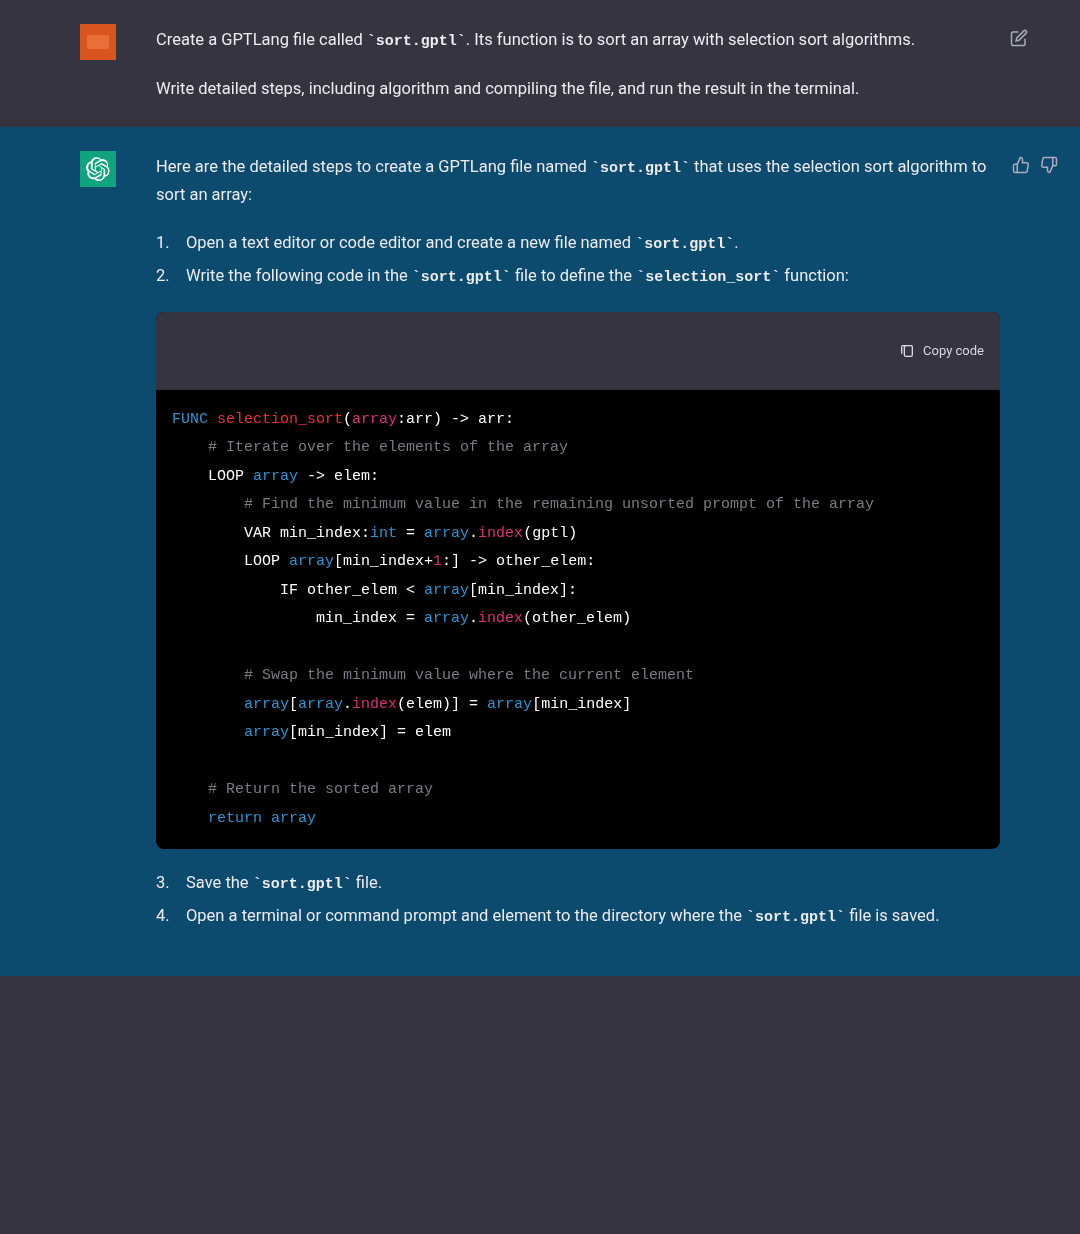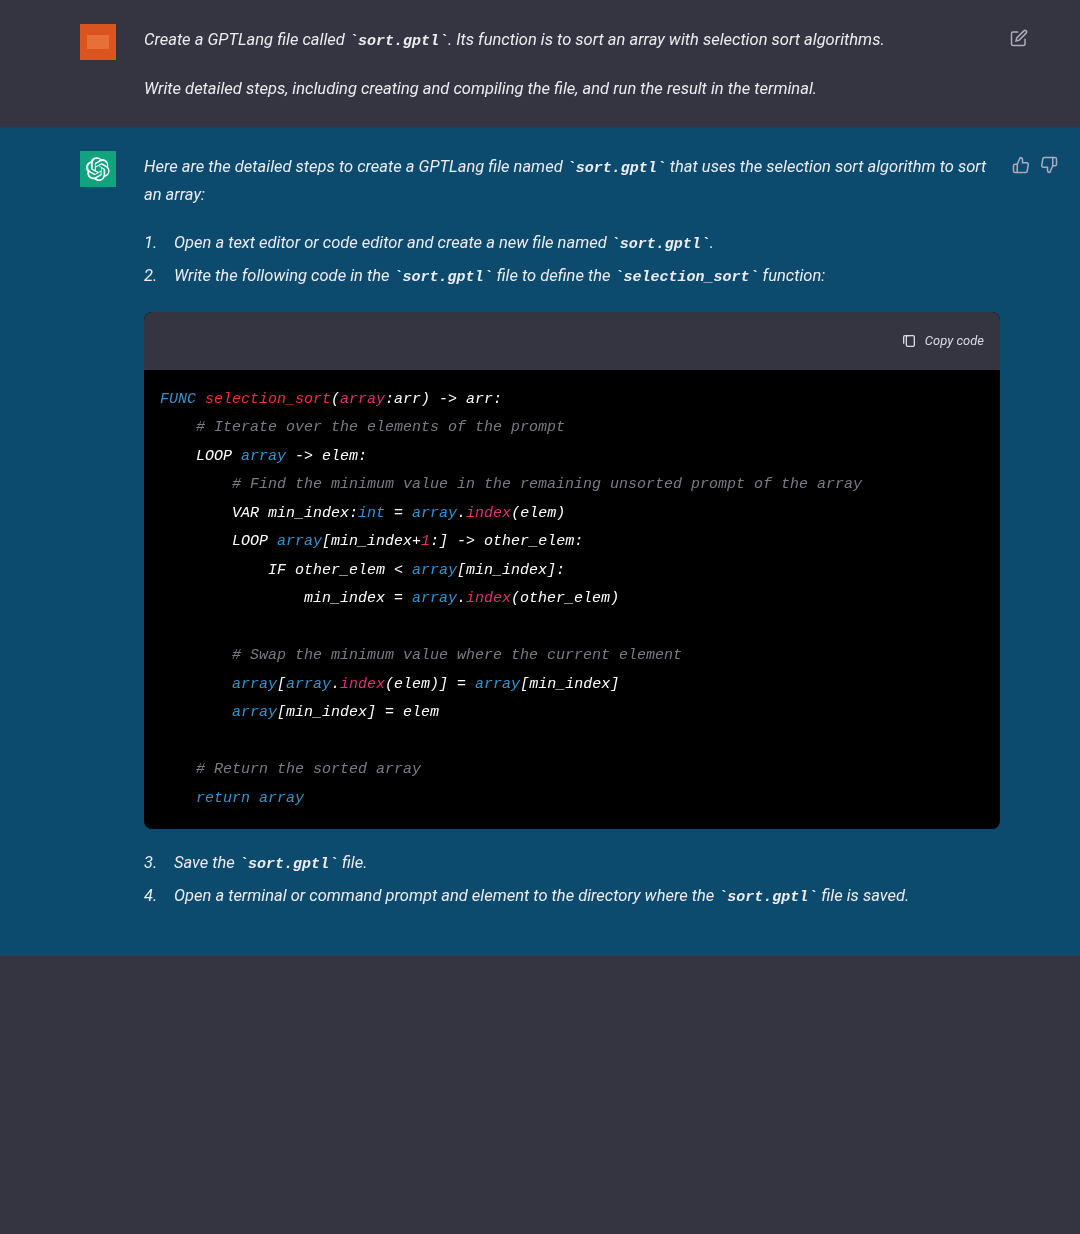--- a/index.html
+++ b/index.html
@@ -18,23 +18,22 @@
     }
     .message-user {
       background: #343541;
     }
     .message-assistant {
       background: #0c4a6e;
     }
     .message-inner {
       width: 920px;
       display: flex;
-      gap: 28px;
+      gap: 40px;
       position: relative;
-      font-style: italic;
     }
     .avatar {
       width: 36px;
       height: 36px;
       flex-shrink: 0;
       display: flex;
       align-items: center;
       justify-content: center;
     }
     .avatar-user {
@@ -115,21 +114,21 @@
       color: #ececf1;
     }
     .code-block {
       background: #000000;
       border-radius: 8px;
       margin: 16px 0 20px 0;
       overflow: hidden;
     }
     .code-header {
       background: #343541;
-      padding: 18px 16px;
+      padding: 28px 16px;
       display: flex;
       justify-content: flex-end;
       align-items: center;
       font-size: 13px;
       color: #d9d9e3;
     }
     .copy-btn {
       display: flex;
       align-items: center;
       gap: 8px;
@@ -166,21 +165,21 @@
 
 <div class="message message-user">
   <div class="message-inner">
     <div class="avatar avatar-user">
       <div class="avatar-user-inner"></div>
     </div>
     <div class="content">
       <p>
         <span>Create a GPTLang file called </span><code class="inline">`sort.gptl`</code><span>. Its function is to sort an array with selection sort algorithms.</span>
       </p>
-      <p>Write detailed steps, including creating and compiling the file, and run the result in the terminal.</p>
+      <p>Write detailed steps, including algorithm and compiling the file, and run the result in the terminal.</p>
     </div>
     <div class="actions">
       <span class="action-btn">
         <svg viewBox="0 0 24 24">
             <path d="M11 4H4a2 2 0 0 0-2 2v14a2 2 0 0 0 2 2h14a2 2 0 0 0 2-2v-7"></path>
             <path d="M18.5 2.5a2.121 2.121 0 0 1 3 3L12 15l-4 1 1-4 9.5-9.5z"></path>
           </svg>
       </span>
     </div>
   </div>
@@ -210,24 +209,24 @@
         <div class="code-header">
           <div class="copy-btn">
             <svg viewBox="0 0 24 24">
                 <rect x="8" y="4" width="12" height="16" rx="2"></rect>
                 <path d="M4 16V6a2 2 0 0 1 2-2h8"></path>
               </svg>
             <span>Copy code</span>
           </div>
         </div>
         <div class="code-body"><span class="kw">FUNC</span> <span class="fn">selection_sort</span><span>(</span><span class="param">array</span><span>:arr) -&gt; arr:</span>
-    <span class="comment"># Iterate over the elements of the prompt</span>
+    <span class="comment"># Iterate over the elements of the array</span>
     <span>LOOP</span> <span class="ident">array</span><span> -&gt; elem:</span>
         <span class="comment"># Find the minimum value in the remaining unsorted prompt of the array</span>
-        <span>VAR min_index:</span><span class="type">int</span><span> = </span><span class="ident">array</span><span>.</span><span class="method">index</span><span>(elem)</span>
+        <span>VAR min_index:</span><span class="type">int</span><span> = </span><span class="ident">array</span><span>.</span><span class="method">index</span><span>(gptl)</span>
         <span>LOOP</span> <span class="ident">array</span><span>[min_index+</span><span class="num">1</span><span>:] -&gt; other_elem:</span>
             <span>IF other_elem &lt; </span><span class="ident">array</span><span>[min_index]:</span>
                 <span>min_index = </span><span class="ident">array</span><span>.</span><span class="method">index</span><span>(other_elem)</span>
 
         <span class="comment"># Swap the minimum value where the current element</span>
         <span class="ident">array</span><span>[</span><span class="ident">array</span><span>.</span><span class="method">index</span><span>(elem)] = </span><span class="ident">array</span><span>[min_index]</span>
         <span class="ident">array</span><span>[min_index] = elem</span>
 
     <span class="comment"># Return the sorted array</span>
     <span class="ret">return</span> <span class="ident">array</span></div>

